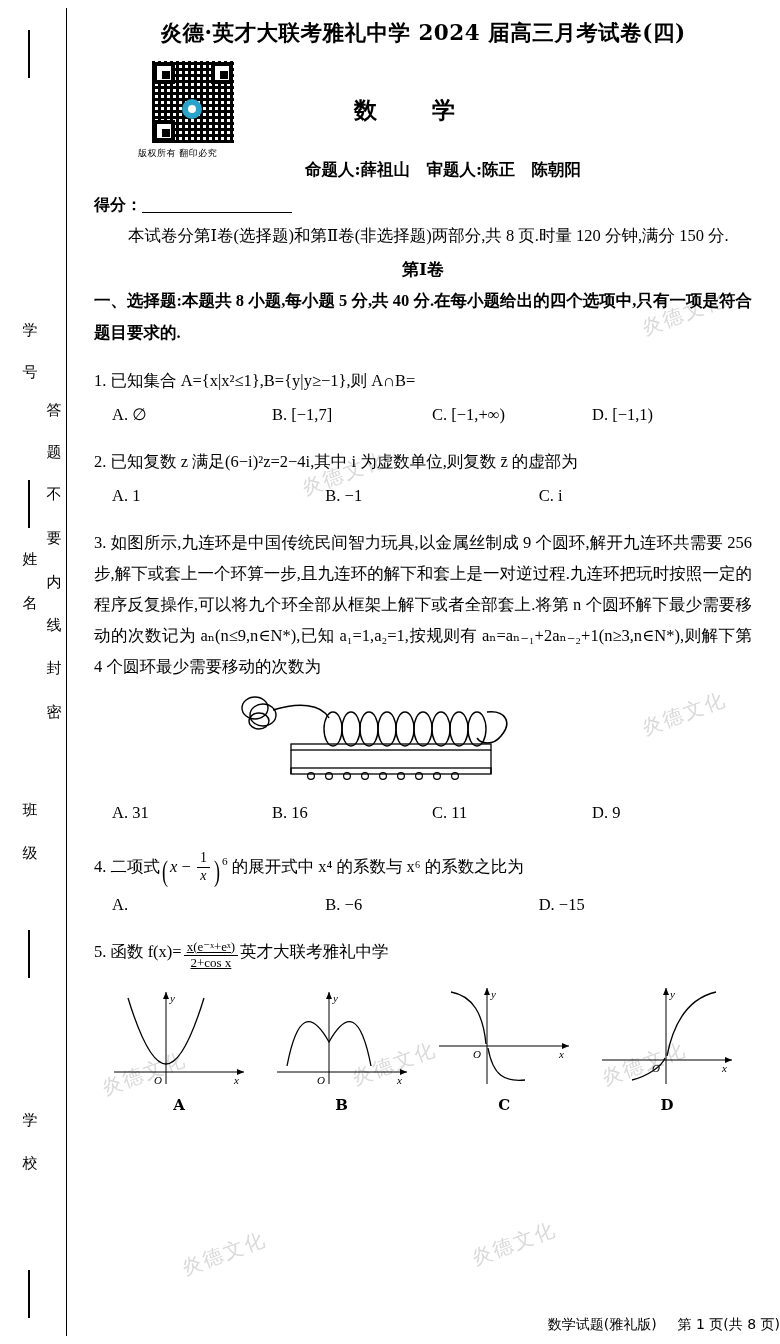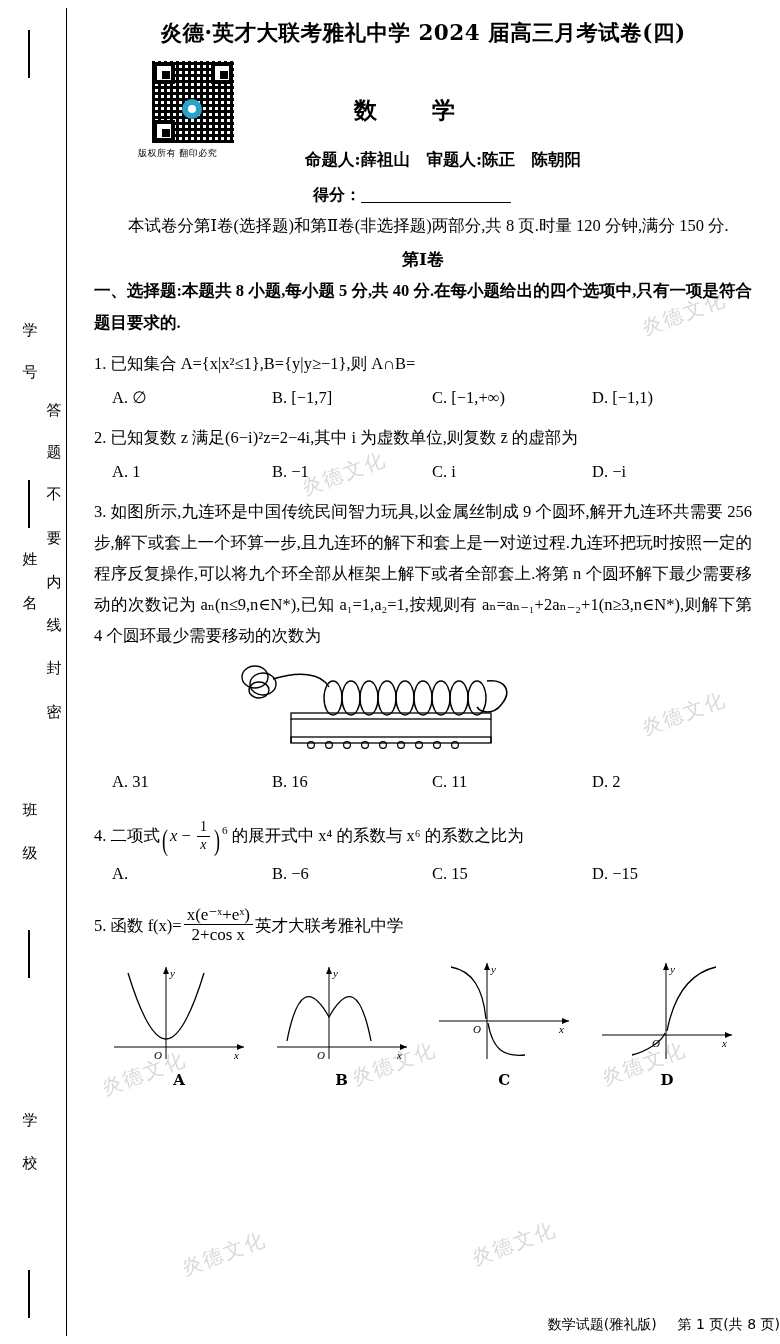--- a/index.html
+++ b/index.html
@@ -125,25 +125,25 @@
     font-size: 23px;
     font-weight: bold;
     letter-spacing: 16px;
     font-family: "DejaVu Serif", "Liberation Serif", serif;
     margin-top: 20px;
   }
   .authors {
     text-align: center;
     font-size: 16.5px;
     font-weight: bold;
-    margin: 8px 0 0 40px;
+    margin: 18px 0 0 40px;
     font-family: "DejaVu Serif", "Liberation Serif", serif;
   }
   .score-line {
-    text-align: center;
+    text-align: left;
     font-size: 16px;
     font-weight: bold;
     margin: 14px 22px 0 0;
     font-family: "DejaVu Serif", "Liberation Serif", serif;
   }
   .score-line .blank {
     display: inline-block;
     width: 150px;
     border-bottom: 1px solid #000;
     vertical-align: -3px;
@@ -158,21 +158,21 @@
   .section-center {
     text-align: center;
     font-size: 17px;
     font-weight: bold;
     margin: 6px 0 2px 0;
   }
   .bold { font-weight: bold; }
   .q {
     font-size: 16.5px;
     line-height: 31px;
-    margin-top: 9px;
+    margin-top: 16px;
     text-align: justify;
   }
   .opts {
     display: flex;
     font-size: 16.5px;
     margin-top: 4px;
     line-height: 30px;
   }
   .opts > div { flex: 1 1 0; }
   .opts.indent-opts { padding-left: 18px; }
@@ -312,21 +312,20 @@
     </div>
 
     <div class="q">
       <span>2.</span>
       <span>已知复数 z 满足(6−i)²z=2−4i,其中 i 为虚数单位,则复数 z̄ 的虚部为</span>
     </div>
     <div class="opts indent-opts">
       <div>A. 1</div>
       <div>B. −1</div>
       <div>C. i</div>
-      <div>D. −i</div>
     </div>
 
     <div class="q">
       <span>3.</span>
       <span>如图所示,九连环是中国传统民间智力玩具,以金属丝制成 9 个圆环,解开九连环共需要 256 步,解下或套上一个环算一步,且九连环的解下和套上是一对逆过程.九连环把玩时按照一定的程序反复操作,可以将九个环全部从框架上解下或者全部套上.将第 n 个圆环解下最少需要移动的次数记为 aₙ(n≤9,n∈N*),已知 a₁=1,a₂=1,按规则有 aₙ=aₙ₋₁+2aₙ₋₂+1(n≥3,n∈N*),则解下第 4 个圆环最少需要移动的次数为</span>
     </div>
 
     <div class="figure-rings">
       <svg width="420" height="104" viewBox="0 0 420 104" style="position:absolute; left:135px; top:0;">
 
@@ -364,39 +363,38 @@
           <circle cx="208" cy="88" r="3.4"></circle>
           <circle cx="226" cy="88" r="3.4"></circle>
         </g>
       </svg>
     </div>
 
     <div class="opts indent-opts">
       <div>A. 31</div>
       <div>B. 16</div>
       <div>C. 11</div>
-      <div>D. 2</div>
+      <div>D. 9</div>
     </div>
 
     <div class="q" style="margin-top:18px;">
       <span>4.</span>
       <span>二项式</span><span class="bigparen">(</span><span class="it">x</span> −
       <span class="frac"><span class="num">1</span><span class="den"><span class="it">x</span></span></span><span class="bigparen">)</span><sup>6</sup>
       <span>的展开式中 x⁴ 的系数与 x⁶ 的系数之比为</span>
     </div>
     <div class="opts indent-opts">
       <div>A. </div>
       <div>B. −6</div>
-      <div>C. 15</div>
       <div>D. −15</div>
     </div>
 
     <div class="q" style="margin-top:16px;">
       <span>5.</span>
-      <span>函数 f(x)=</span><span class="frac" style="font-size:17px; vertical-align:-10px;"><span class="num">x(e⁻ˣ+eˣ)</span><span class="den">2+cos x</span></span><span>英才大联考雅礼中学</span>
+      <span>函数 f(x)=</span><span class="frac" style="font-size:13px; vertical-align:-10px;text-decoration:underline;"><span class="num">x(e⁻ˣ+eˣ)</span><span class="den">2+cos x</span></span><span>英才大联考雅礼中学</span>
     </div>
 
     <div class="graphs">
 
       <div class="graph">
         <svg width="150" height="110" viewBox="0 0 150 110">
           <line x1="10" y1="92" x2="140" y2="92" stroke="#000" stroke-width="1"></line>
           <polygon points="140,92 133,89 133,95" fill="#000"></polygon>
           <line x1="62" y1="12" x2="62" y2="104" stroke="#000" stroke-width="1"></line>
           <polygon points="62,12 59,19 65,19" fill="#000"></polygon>

